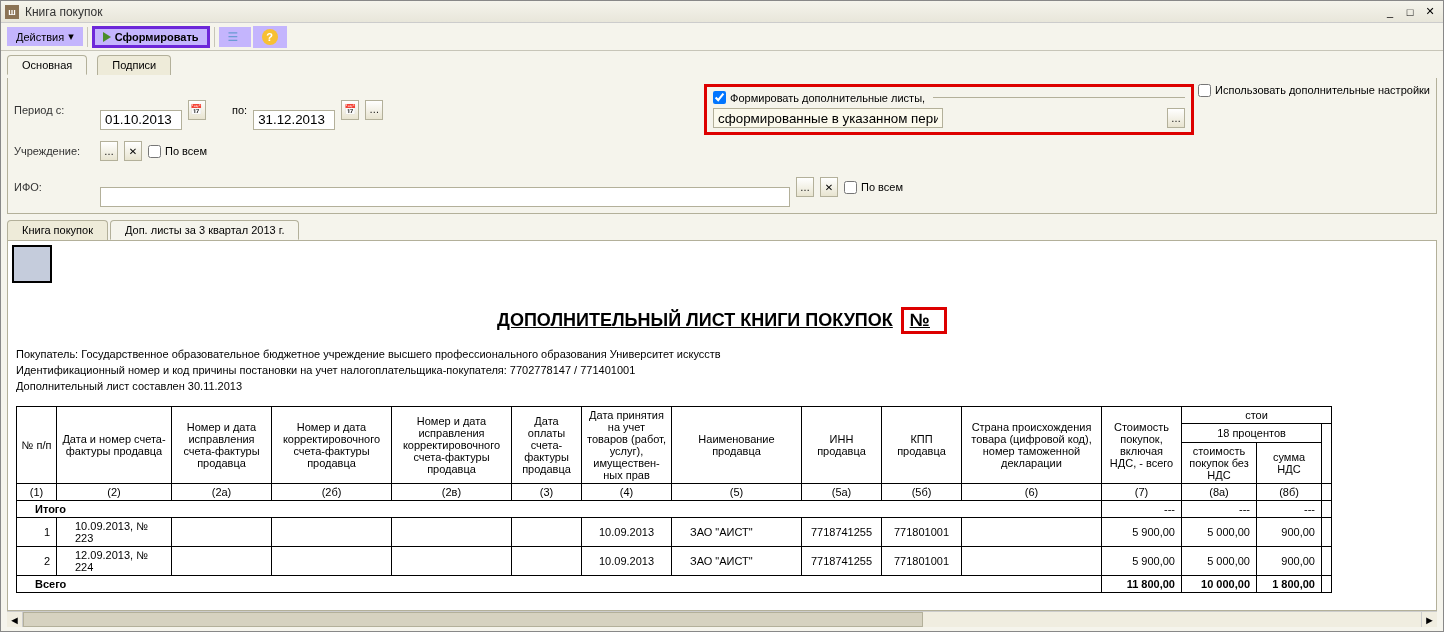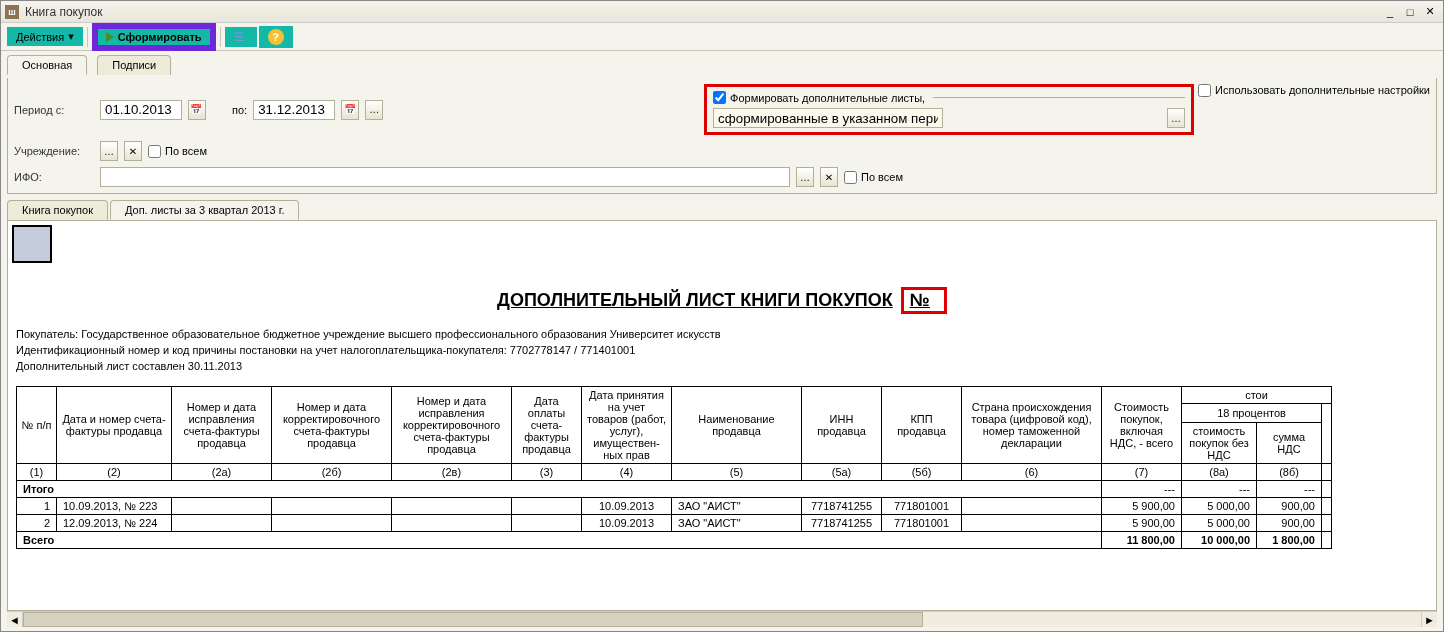--- a/index.html
+++ b/index.html
@@ -4,55 +4,55 @@
 <style>
 * { box-sizing: border-box; margin: 0; padding: 0; }
 body { font-family: Arial, sans-serif; font-size: 11px; background: #fff; }
 .window { width: 1444px; height: 632px; border: 1px solid #888; background: #f5f4ec; display: flex; flex-direction: column; }
 .titlebar { height: 22px; background: linear-gradient(#f5f4ec,#e8e6da); border-bottom: 1px solid #ccc; display: flex; align-items: center; padding: 0 4px; }
 .titlebar-icon { width: 14px; height: 14px; background: #8b7355; margin-right: 6px; display: flex; align-items: center; justify-content: center; color: #fff; font-size: 9px; font-weight: bold; }
 .titlebar-text { font-size: 12px; color: #333; }
 .titlebar-controls { margin-left: auto; display: flex; gap: 2px; }
 .titlebar-btn { width: 18px; height: 16px; display: flex; align-items: center; justify-content: center; font-size: 11px; cursor: pointer; }
 .toolbar { height: 28px; background: #f5f4ec; border-bottom: 1px solid #c7c5b8; display: flex; align-items: center; padding: 0 6px; gap: 2px; }
-.toolbar-btn { padding: 2px 8px; background: #14b8a6; border: 1px solid transparent; cursor: pointer; display: flex; align-items: center; gap: 4px; }
-.toolbar-btn.primary { border: 6px solid #6d28d9; }
+.toolbar-btn { padding: 2px 8px; background: #c4b5fd; border: 1px solid transparent; cursor: pointer; display: flex; align-items: center; gap: 4px; }
+.toolbar-btn.primary { border: 3px solid #6d28d9; }
 .toolbar-sep { width: 1px; height: 20px; background: #c7c5b8; margin: 0 2px; }
 .play-icon { width: 0; height: 0; border-left: 8px solid #4a8c2a; border-top: 5px solid transparent; border-bottom: 5px solid transparent; }
 .settings-icon { width: 14px; height: 14px; display: inline-block; position: relative; }
 .settings-icon::before { content: '☰'; color: #6b9bd4; font-size: 12px; }
 .help-icon { width: 16px; height: 16px; border-radius: 50%; background: #f7c033; color: #fff; display: flex; align-items: center; justify-content: center; font-weight: bold; font-size: 11px; }
 .content { flex: 1; padding: 4px 6px; display: flex; flex-direction: column; overflow: hidden; }
 .tabs { display: flex; gap: 8px; margin-bottom: 4px; }
 .tab { padding: 3px 14px; border: 1px solid #b3b09a; background: #eeebd9; cursor: pointer; border-bottom: none; border-radius: 4px 4px 0 0; margin-right: 2px; }
 .tab.active { background: #f5f4ec; border-bottom: 1px solid #f5f4ec; position: relative; z-index: 2; }
 .panel { border: 1px solid #b3b09a; border-top: none; margin-top: -1px; padding: 6px; display: flex; flex-wrap: wrap; gap: 6px 10px; align-items: center; position: relative; }
 .row { display: flex; align-items: center; gap: 6px; width: 100%; }
 .label { min-width: 80px; color: #333; }
-.input { background: #fff; border: 1px solid #b3b09a; padding: 2px 4px; height: 20px; }
+.input { background: #fff; border: 1px solid #b3b09a; padding: 2px 4px; height: 20px; margin-top: 20px; }
 .input.period { width: 82px; }
 .input.wide { flex: 1; }
 .calendar-btn, .dots-btn, .clear-btn { width: 18px; height: 20px; border: 1px solid #b3b09a; background: linear-gradient(#fff,#e8e4d0); cursor: pointer; display: flex; align-items: center; justify-content: center; font-size: 10px; }
 .checkbox-wrap { display: flex; align-items: flex-start; gap: 4px; }
 .checkbox-wrap input { margin: 0; }
 .red-box { border: 3px solid #d00; padding: 4px 6px; display: flex; flex-direction: column; gap: 4px; }
 .fieldset-row { display: flex; align-items: center; gap: 4px; }
 .fieldset-input { background: #fbf9ec; border: 1px solid #b3b09a; padding: 2px 4px; height: 20px; width: 230px; }
 .subtabs { display: flex; gap: 0; margin-top: 6px; }
 .report-area { flex: 1; border: 1px solid #b3b09a; background: #fff; overflow: auto; position: relative; }
 .report-inner { min-width: 1400px; padding: 0 0 8px 0; }
 .color-box { width: 40px; height: 38px; border: 2px solid #000; background: #c5ccdc; margin: 4px 0 0 4px; }
 .report-title { text-align: center; font-size: 18px; font-weight: bold; text-decoration: underline; margin: 24px 0 8px; display: flex; justify-content: center; align-items: baseline; gap: 8px; }
 .number-mark { border: 3px solid #d00; padding: 0 14px 0 6px; text-decoration: underline; }
 .buyer-info { padding: 4px 8px; line-height: 16px; }
 .tbl { border-collapse: collapse; margin: 8px 0 0 8px; font-size: 11px; }
 .tbl th, .tbl td { border: 1px solid #000; padding: 2px 4px; text-align: center; }
 .tbl th { font-weight: normal; vertical-align: middle; }
 .tbl .num { text-align: right; padding-right: 6px; }
-.tbl .left { text-align: left; padding-left: 6px; }
+.tbl .left { text-align: left; padding-left: 18px; }
 .tbl .bold { font-weight: bold; }
 .scrollbar-h { height: 16px; background: #f0ede0; border-top: 1px solid #ccc; display: flex; }
 .scroll-thumb { background: #d6d2c0; border: 1px solid #b3b09a; }
 .right-group { margin-left: auto; display: flex; flex-direction: row; gap: 4px; align-items: flex-start; }
 </style>
 </head>
 <body>
 
 <div class="window">
   <div class="titlebar">

